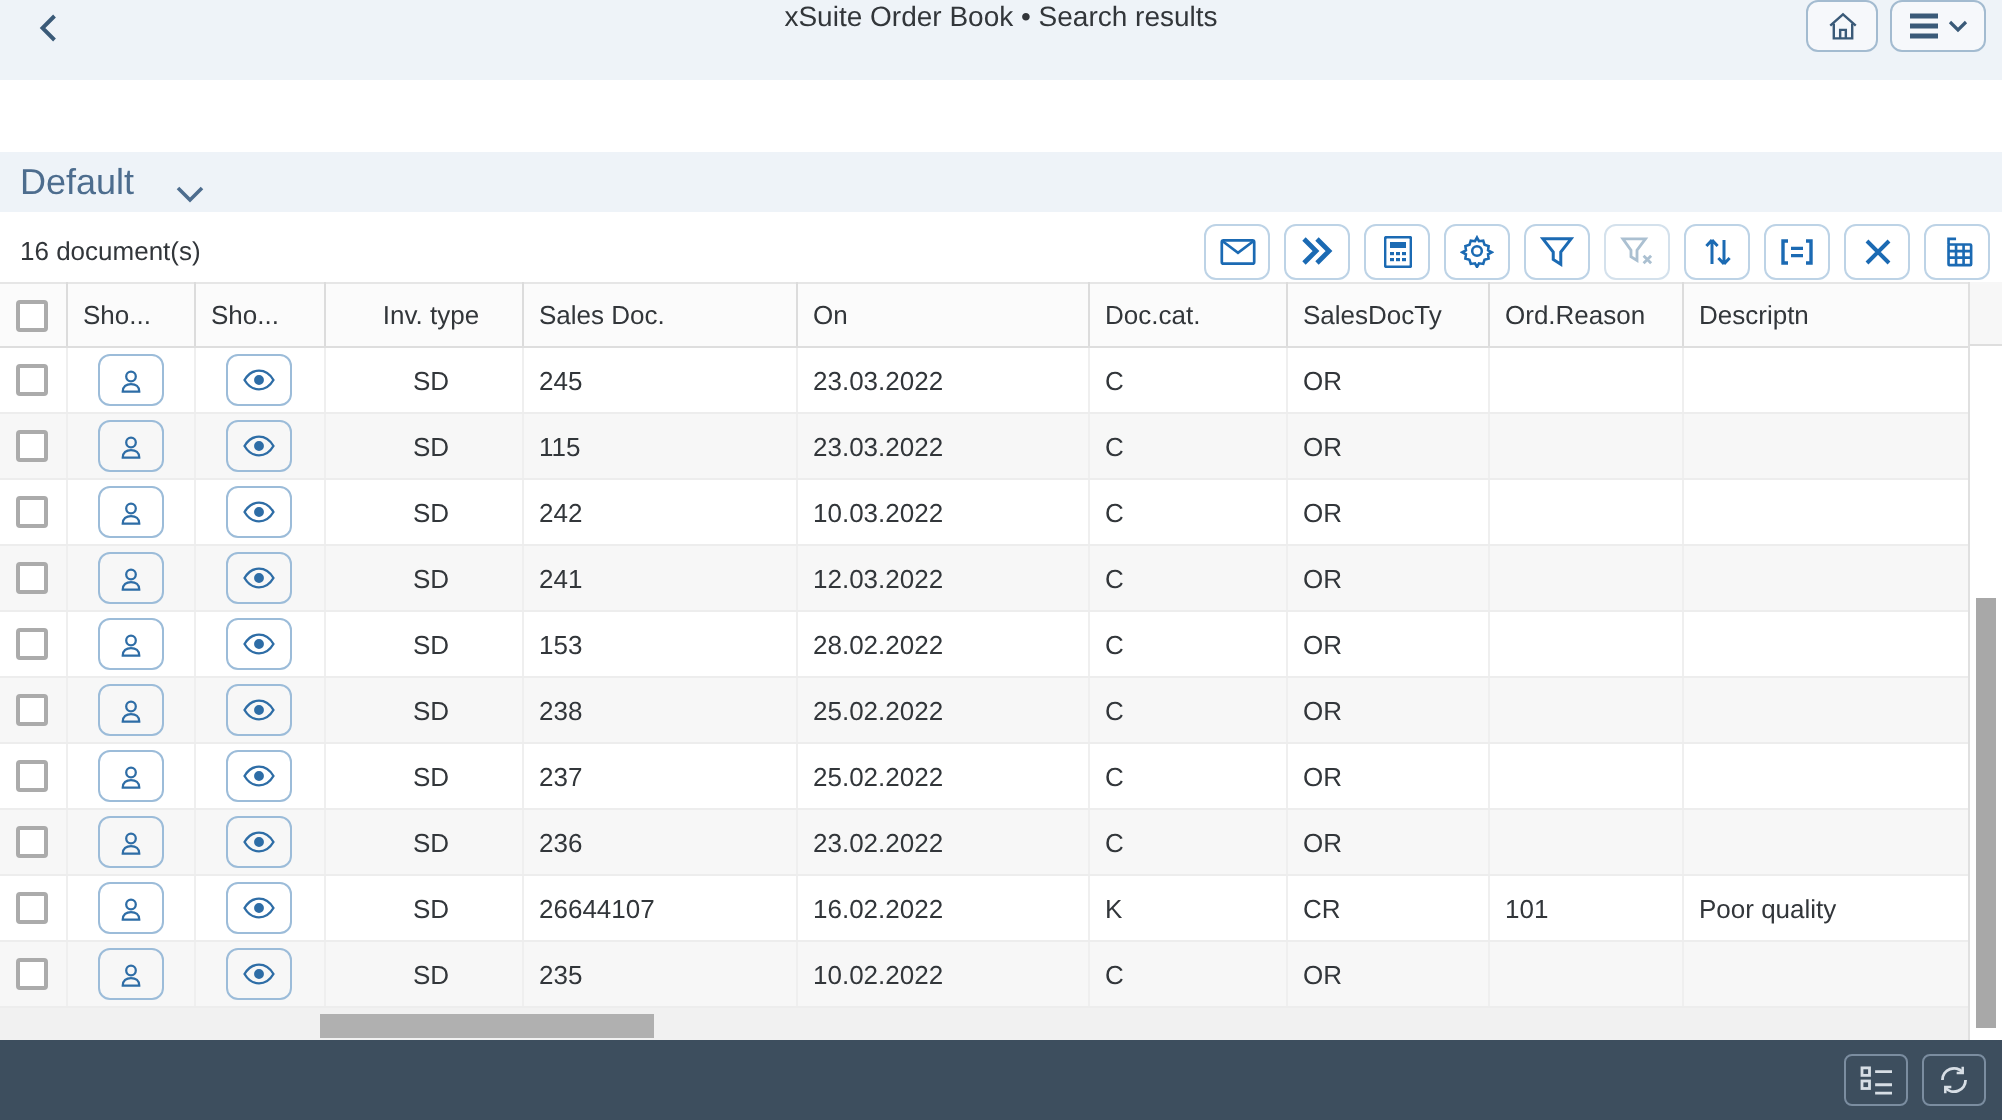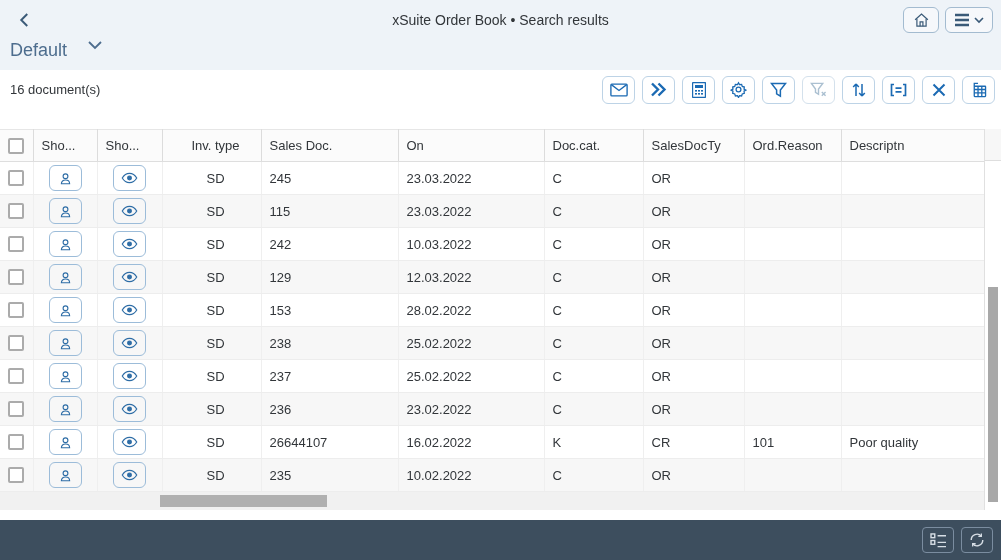--- a/index.html
+++ b/index.html
@@ -9,21 +9,21 @@
     background: #ffffff;
     color: #32363a;
     position: relative;
     overflow: hidden;
   }
   svg { display: block; }
 
   
   .shell {
     height: 40px; background: #eef3f8;
-    display: flex; align-items: center;
+    display: flex; align-items: flex-start;
     padding: 0 8px; position: relative;
   }
   .back-btn {
     width: 34px; height: 28px; border: none; background: transparent;
     color: #3a5a78; display: flex; align-items: center; justify-content: center;
     cursor: pointer;
   }
   .shell-title {
     position: absolute; left: 0; right: 0; text-align: center;
     font-size: 14px; color: #32363a; pointer-events: none;
@@ -34,42 +34,42 @@
     background: rgba(255,255,255,0.45); color: #3a5a78;
     display: flex; align-items: center; justify-content: center; gap: 4px;
     cursor: pointer;
   }
   .shell-btn.home { width: 36px; }
   .shell-btn.menu { width: 48px; }
 
   
   .variant-row {
     height: 30px; background: #eef3f8;
-    display: flex; align-items: flex-start; gap: 21px; padding: 0 0 4px 10px;
+    display: flex; align-items: flex-end; gap: 21px; padding: 0 0 4px 10px; margin-top: 36px;
   }
   .variant-label { font-size: 18px; color: #4d6d8e; cursor: pointer; }
   .variant-caret { color: #4d6d8e; cursor: pointer; }
 
   
   .toolbar {
     height: 35px; background: #ffffff;
     display: flex; align-items: center; padding: 4px 6px 0 10px;
   }
   .count { font-size: 13px; color: #32363a; }
   .tb-group { margin-left: auto; display: flex; gap: 7px; }
   .tb-btn {
     width: 33px; height: 28px; background: #ffffff;
     border: 1px solid #bdd3e6; border-radius: 6px;
     color: #1b6ab3; display: flex; align-items: center; justify-content: center;
     cursor: pointer;
   }
   .tb-btn.disabled { color: #abc0d1; border-color: #d4e1ec; cursor: default; }
 
   
-  .table-area { position: relative; width: 1001px; height: 381px; margin-top: 24px; }
+  .table-area { position: relative; width: 1001px; height: 381px; }
   table { width: 984px; border-collapse: collapse; table-layout: fixed; }
   thead th {
     height: 32px; font-size: 13px; font-weight: 400; color: #32363a;
     text-align: left; padding-left: 8px; background: #fbfbfb;
     border-top: 1px solid #e6e6e6; border-bottom: 1px solid #dedede;
     border-right: 1px solid #dcdcdc; white-space: nowrap; overflow: hidden;
   }
   tbody td {
     height: 33px; font-size: 13px; color: #32363a;
     padding-left: 8px; border-bottom: 1px solid #ededed;
@@ -404,21 +404,21 @@
       <button class="cell-btn">
         <span>
           <svg width="17" height="12" viewBox="0 0 20 13" fill="none" stroke="currentColor" stroke-width="1.4">
             <path d="M1.5 6.5 C4 2.2 7 1 10 1 s6 1.2 8.5 5.5 C16 10.8 13 12 10 12 s-6 -1.2 -8.5 -5.5 z"></path>
             <circle cx="10" cy="6.5" r="2.2" fill="currentColor"></circle>
           </svg>
         </span>
       </button>
     </td>
     <td class="col-strong">SD</td>
-    <td>129</td>
+    <td>241</td>
     <td>12.03.2022</td>
     <td>C</td>
     <td>OR</td>
     <td></td>
     <td></td>
   </tr>
         <tr>
     <td class="center">
       <div class="checkbox"></div>
     </td>

